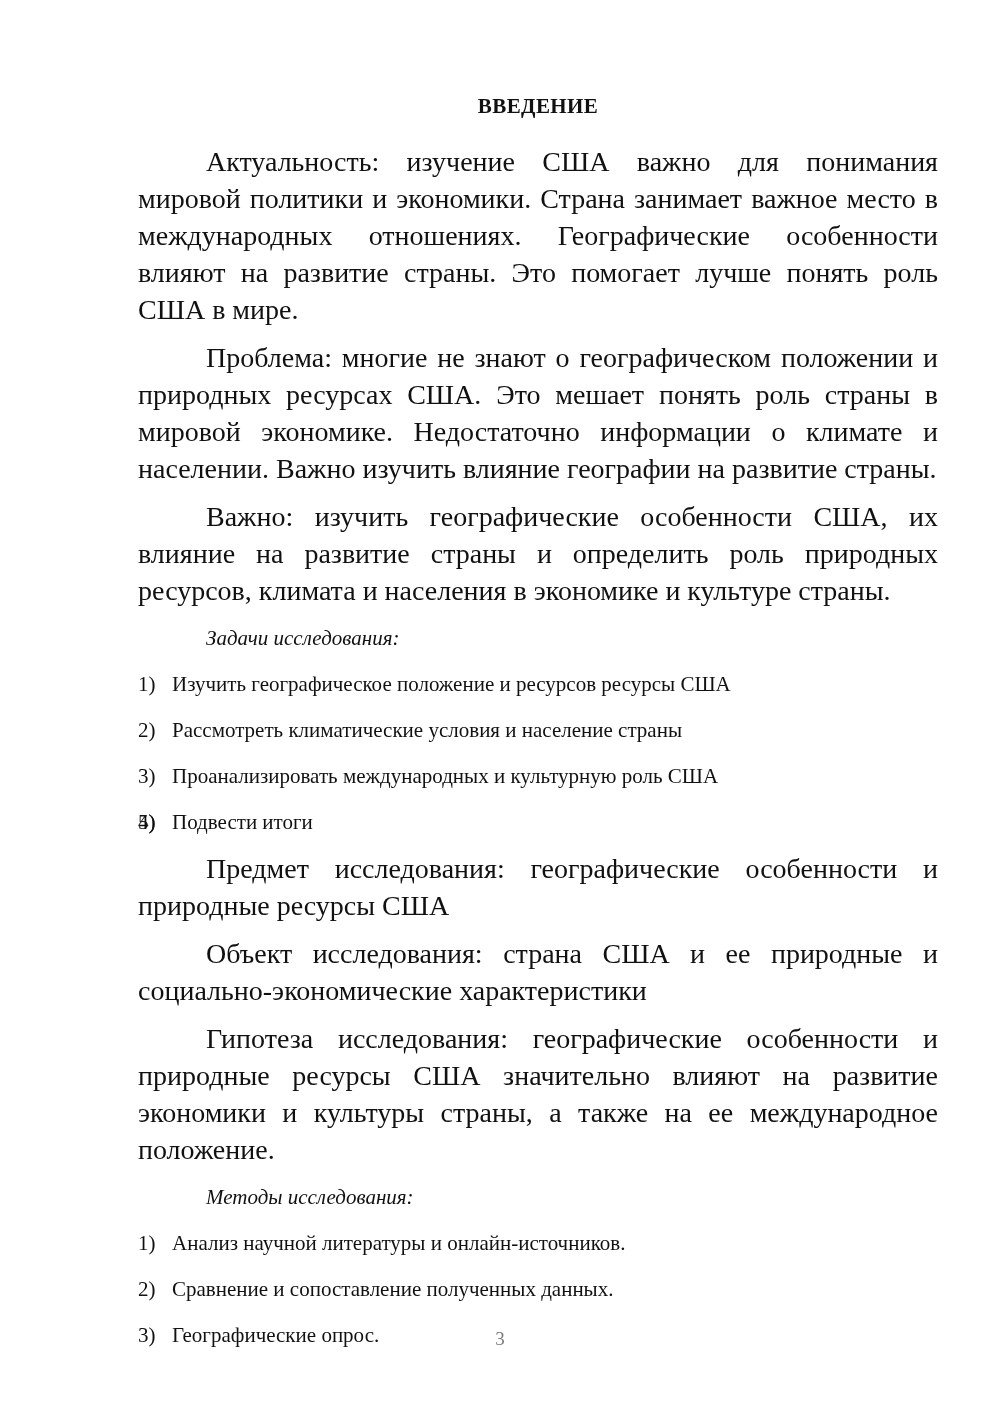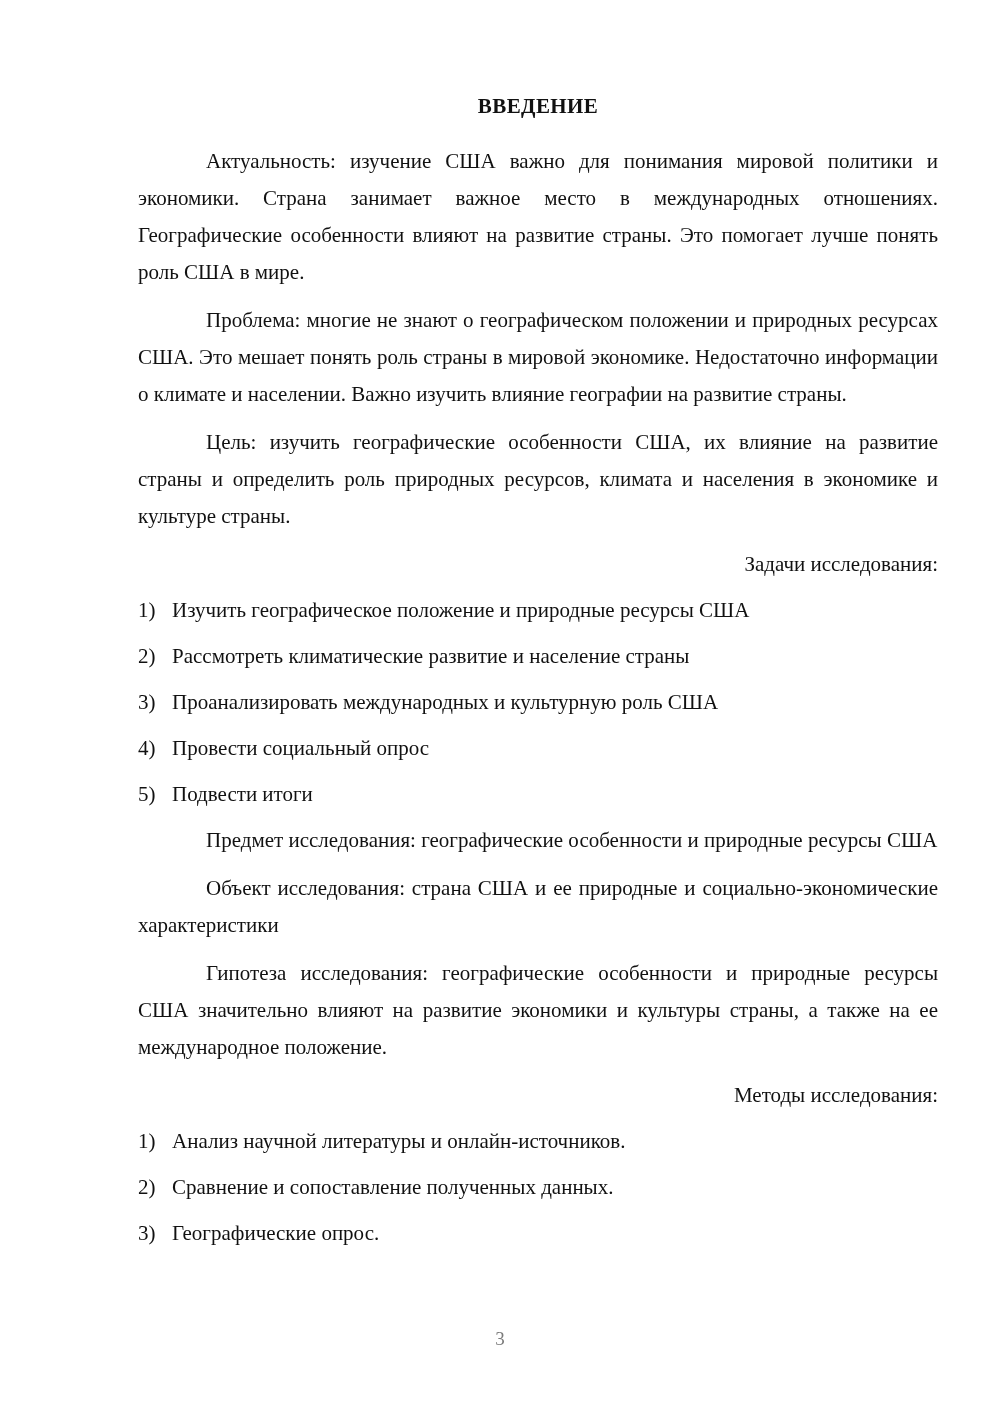--- a/index.html
+++ b/index.html
@@ -30,39 +30,40 @@
   .doc-title {
     font-size: 21px;
     font-weight: bold;
     text-align: center;
     letter-spacing: 0.4px;
     margin: 0 0 22px 0;
     line-height: 1.4;
   }
 
   .para {
-    font-size: 21px;
+    font-size: 28px;
     line-height: 37px;
     text-align: justify;
     text-justify: inter-word;
     text-indent: 68px;
     margin: 0 0 11px 0;
     hyphens: none;
   }
 
   .para:last-of-type {
     margin-bottom: 0;
   }
 
   .label-line {
     font-size: 21px;
     line-height: 37px;
-    text-align: right;
+    text-align: left;
     text-indent: 68px;
     margin: 0 0 9px 0;
+    font-style: italic;
   }
 
   .num-list {
     list-style: none;
     margin: 0;
     padding: 0;
   }
 
   .num-item {
     font-size: 21px;
@@ -96,40 +97,39 @@
 <div class="page">
 
   <div class="content">
 
     <h1 class="doc-title">ВВЕДЕНИЕ</h1>
 
     <p class="para">Актуальность: изучение США важно для понимания мировой политики и экономики. Страна занимает важное место в международных отношениях. Географические особенности влияют на развитие страны. Это помогает лучше понять роль США в мире.</p>
 
     <p class="para">Проблема: многие не знают о географическом положении и природных ресурсах США. Это мешает понять роль страны в мировой экономике. Недостаточно информации о климате и населении. Важно изучить влияние географии на развитие страны.</p>
 
-    <p class="para">Цель: изучить географические особенности США, их влияние на развитие страны и определить роль природных ресурсов, климата и населения в экономике и культуре страны.</p>
+    <p class="para">Важно: изучить географические особенности США, их влияние на развитие страны и определить роль природных ресурсов, климата и населения в экономике и культуре страны.</p>
 
     <p class="label-line">Задачи исследования:</p>
 
     <ul class="num-list">
       <li class="num-item">
         <span class="marker">1)</span>
-        <span>Изучить географическое положение и природные ресурсы США</span>
+        <span>Изучить географическое положение и ресурсов ресурсы США</span>
       </li>
       <li class="num-item">
         <span class="marker">2)</span>
-        <span>Рассмотреть климатические развитие и население страны</span>
+        <span>Рассмотреть климатические условия и население страны</span>
       </li>
       <li class="num-item">
         <span class="marker">3)</span>
         <span>Проанализировать международных и культурную роль США</span>
       </li>
       <li class="num-item">
         <span class="marker">4)</span>
-        <span>Провести социальный опрос</span>
       </li>
       <li class="num-item">
         <span class="marker">5)</span>
         <span>Подвести итоги</span>
       </li>
     </ul>
 
     <p class="para">Предмет исследования: географические особенности и природные ресурсы США</p>
 
     <p class="para">Объект исследования: страна США и ее природные и социально-экономические характеристики</p>

